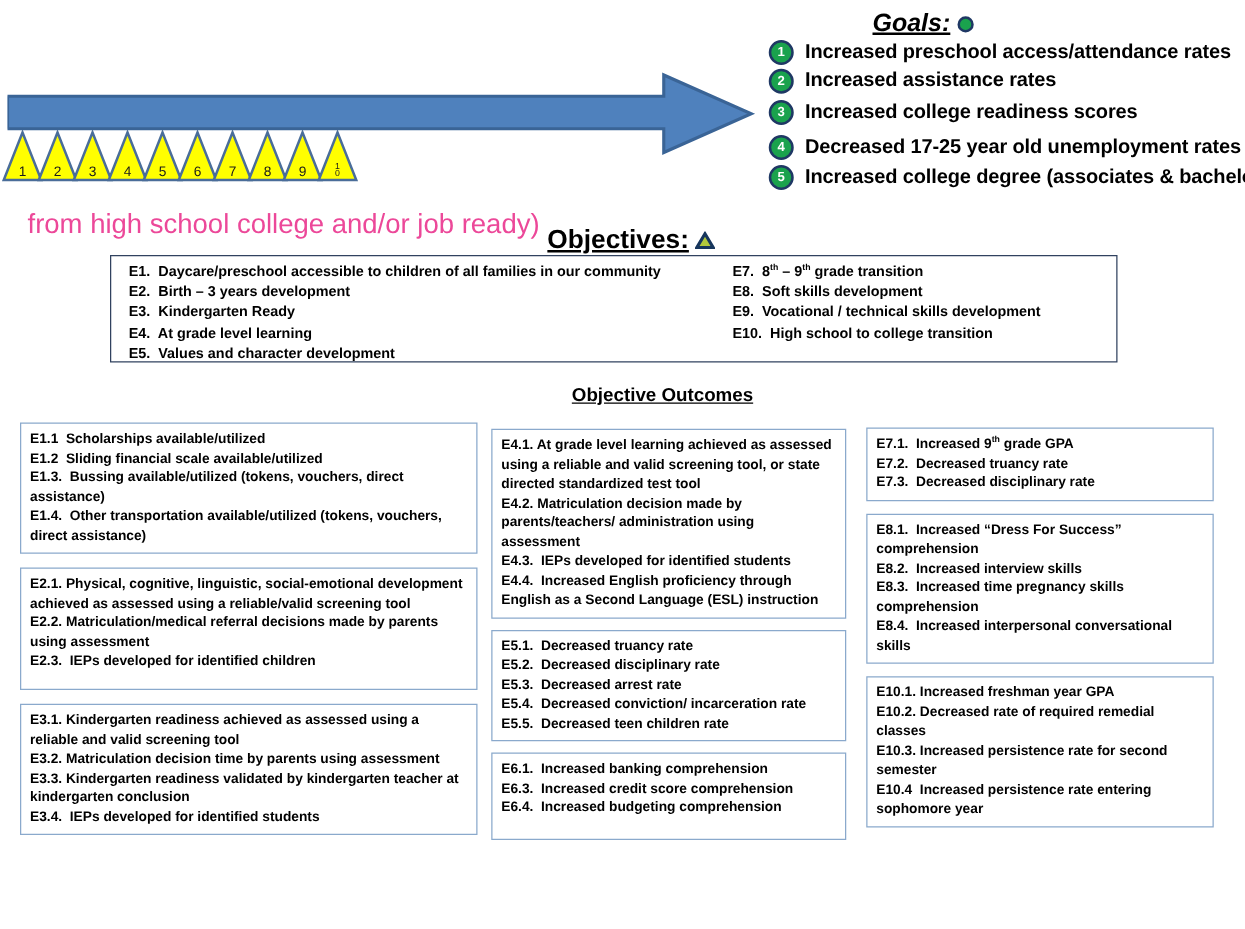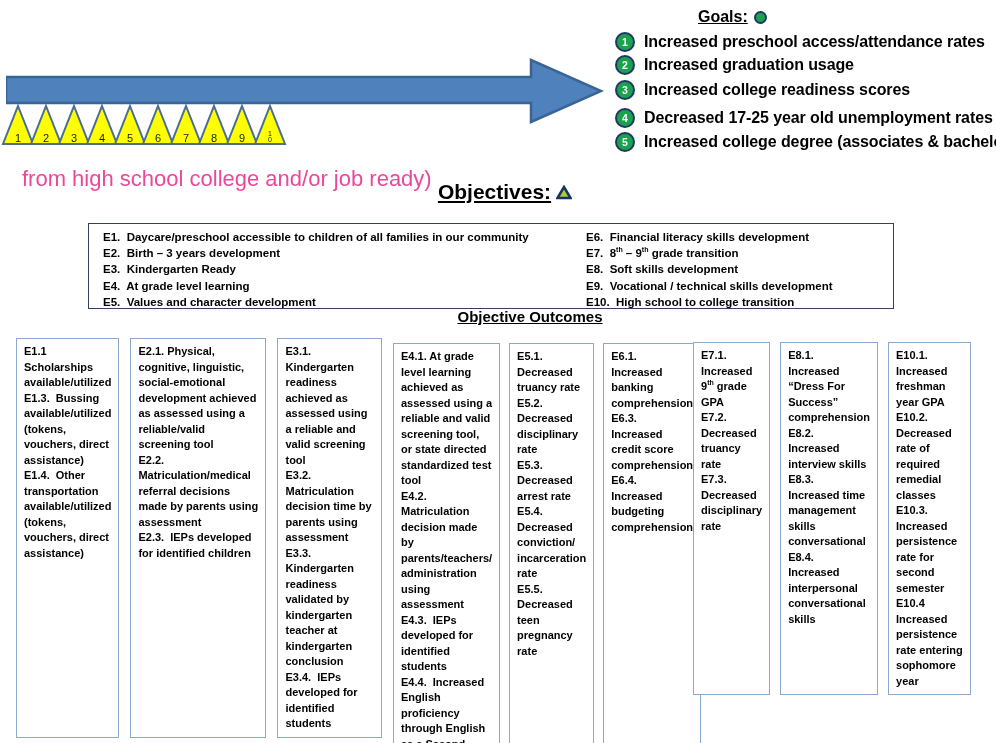--- a/index.html
+++ b/index.html
@@ -16,44 +16,44 @@
 
   
   .tris { position:absolute; left:0; top:104px; width:300px; height:46px; }
   .tri { position:absolute; width:34px; height:42px; top:0; }
   .tri polygon { fill:var(--triangle_fill); stroke:var(--triangle_border); stroke-width:2; }
   .tri-label { position:absolute; bottom:2px; left:0; right:0; text-align:center; font-size:11px; line-height:11px; color:#1a1a1a; }
   .tri-label.stacked span { display:inline-block; width:7px; font-size:7px; line-height:6px; word-break:break-all; }
 
   
   .goals-heading { position:absolute; left:698px; top:8px; display:flex; align-items:center; gap:6px; }
-  .goals-heading .txt { font-size:16px; font-weight:bold; text-decoration:underline; }
+  .goals-heading .txt { font-size:20px; font-weight:bold; text-decoration:underline;font-style:italic; }
   .goals-dot { width:13px; height:13px; border-radius:50%; background:var(--goal_circle_fill); border:2px solid var(--goal_circle_ring); box-sizing:border-box; }
   .goal-item { position:absolute; left:615px; display:flex; align-items:center; gap:9px; }
   .goal-badge { width:20px; height:20px; box-sizing:border-box; border-radius:50%; background:var(--goal_circle_fill);
     border:2px solid var(--goal_circle_ring); color:#fff; font-size:10.5px; font-weight:bold;
     display:flex; align-items:center; justify-content:center; flex:0 0 auto; }
   .goal-text { font-size:16px; font-weight:bold; letter-spacing:-0.1px; white-space:pre; }
 
   
   .obj-heading { position:absolute; left:405px; top:180px; width:200px; display:flex; justify-content:center; align-items:center; gap:5px; }
   .obj-heading .txt { font-size:21px; font-weight:bold; text-decoration:underline; }
   .obj-icon polygon { fill:var(--objectives_icon_fill); stroke:#17365d; stroke-width:2.5; }
   .obj-box { position:absolute; left:88px; top:204px; width:806px; height:86px; box-sizing:border-box;
-    border:1.5px solid var(--box_border_dark); background:#fff;margin-top:19px; }
+    border:1.5px solid var(--box_border_dark); background:#fff; }
   .obj-col { position:absolute; top:5px; font-size:11.5px; font-weight:bold; line-height:16.2px; }
   .obj-col div { white-space:pre; }
   .obj-col.left { left:14px; }
   .obj-col.right { left:497px; }
   sup { font-size:7px; vertical-align:super; line-height:0; }
 
   
   .out-heading { position:absolute; left:430px; top:308px; width:200px; text-align:center;
     font-size:15px; font-weight:bold; text-decoration:underline; }
-  .out-col { position:absolute; display:flex; flex-direction:row; }
+  .out-col { position:absolute; display:flex; flex-direction:column; }
   .col-left  { left:16px;  top:338px; width:366px; gap:11px; }
   .col-mid   { left:393px; top:343px; width:284px; gap:9px; }
   .col-right { left:693px; top:342px; width:278px; gap:10px; }
   .obox { box-sizing:border-box; border:1.5px solid var(--box_border_light); background:#fff;
     padding:5px 7px; font-size:11px; font-weight:bold; line-height:15.5px; }
   .obox div { white-space:pre-wrap; }
   .mh102{min-height:102px}.mh98{min-height:98px}.mh100{min-height:100px}
   .mh148{min-height:148px}.mh84{min-height:84px}.mh70{min-height:70px}
   .mh56{min-height:56px}.mh113{min-height:113px}.mh73{min-height:73px}.mh101{min-height:101px}
 </style>
@@ -107,21 +107,21 @@
   <div class="goals-heading">
     <span class="txt">Goals:</span>
     <span class="goals-dot"></span>
   </div>
   <div class="goal-item" style="top:32px">
     <span class="goal-badge">1</span>
     <span class="goal-text">Increased preschool access/attendance rates</span>
   </div>
   <div class="goal-item" style="top:55px">
     <span class="goal-badge">2</span>
-    <span class="goal-text">Increased graduation usage</span>
+    <span class="goal-text">Increased assistance rates</span>
   </div>
   <div class="goal-item" style="top:80px">
     <span class="goal-badge">3</span>
     <span class="goal-text">Increased college readiness scores</span>
   </div>
   <div class="goal-item" style="top:108px">
     <span class="goal-badge">4</span>
     <span class="goal-text">Decreased 17-25 year old unemployment rates</span>
   </div>
   <div class="goal-item" style="top:132px">
@@ -138,33 +138,33 @@
 
   <div class="obj-box">
     <div class="obj-col left">
       <div>E1.  Daycare/preschool accessible to children of all families in our community</div>
       <div>E2.  Birth – 3 years development</div>
       <div>E3.  Kindergarten Ready</div>
       <div>E4.  At grade level learning</div>
       <div>E5.  Values and character development</div>
     </div>
     <div class="obj-col right">
-      <div>E6.  Financial literacy skills development</div>
       <div><span>E7.  8</span><sup>th</sup><span> – 9</span><sup>th</sup><span> grade transition</span></div>
       <div>E8.  Soft skills development</div>
       <div>E9.  Vocational / technical skills development</div>
       <div>E10.  High school to college transition</div>
     </div>
   </div>
 
   <div class="out-heading">Objective Outcomes</div>
 
   <div class="out-col col-left">
     <div class="obox mh102">
       <div>E1.1  Scholarships available/utilized</div>
+      <div>E1.2  Sliding financial scale available/utilized</div>
       <div>E1.3.  Bussing available/utilized (tokens, vouchers, direct assistance)</div>
       <div>E1.4.  Other transportation available/utilized (tokens, vouchers, direct assistance)</div>
     </div>
     <div class="obox mh98">
       <div>E2.1. Physical, cognitive, linguistic, social-emotional development achieved as assessed using a reliable/valid screening tool</div>
       <div>E2.2. Matriculation/medical referral decisions made by parents using assessment</div>
       <div>E2.3.  IEPs developed for identified children</div>
     </div>
     <div class="obox mh100">
       <div>E3.1. Kindergarten readiness achieved as assessed using a reliable and valid screening tool</div>
@@ -179,39 +179,39 @@
       <div>E4.1. At grade level learning achieved as assessed using a reliable and valid screening tool, or state directed standardized test tool</div>
       <div>E4.2. Matriculation decision made by parents/teachers/ administration using assessment</div>
       <div>E4.3.  IEPs developed for identified students</div>
       <div>E4.4.  Increased English proficiency through English as a Second Language (ESL) instruction</div>
     </div>
     <div class="obox mh84">
       <div>E5.1.  Decreased truancy rate</div>
       <div>E5.2.  Decreased disciplinary rate</div>
       <div>E5.3.  Decreased arrest rate</div>
       <div>E5.4.  Decreased conviction/ incarceration rate</div>
-      <div>E5.5.  Decreased teen pregnancy rate</div>
+      <div>E5.5.  Decreased teen children rate</div>
     </div>
     <div class="obox mh70">
       <div>E6.1.  Increased banking comprehension</div>
       <div>E6.3.  Increased credit score comprehension</div>
       <div>E6.4.  Increased budgeting comprehension</div>
     </div>
   </div>
 
   <div class="out-col col-right">
     <div class="obox mh56">
       <div><span>E7.1.  Increased 9</span><sup>th</sup><span> grade GPA</span></div>
       <div>E7.2.  Decreased truancy rate</div>
       <div>E7.3.  Decreased disciplinary rate</div>
     </div>
     <div class="obox mh113">
       <div>E8.1.  Increased “Dress For Success” comprehension</div>
       <div>E8.2.  Increased interview skills</div>
-      <div>E8.3.  Increased time management skills conversational</div>
+      <div>E8.3.  Increased time pregnancy skills comprehension</div>
       <div>E8.4.  Increased interpersonal conversational skills</div>
     </div>
     <div class="obox mh101">
       <div>E10.1. Increased freshman year GPA</div>
       <div>E10.2. Decreased rate of required remedial classes</div>
       <div>E10.3. Increased persistence rate for second semester</div>
       <div>E10.4  Increased persistence rate entering sophomore year</div>
     </div>
   </div>
 

